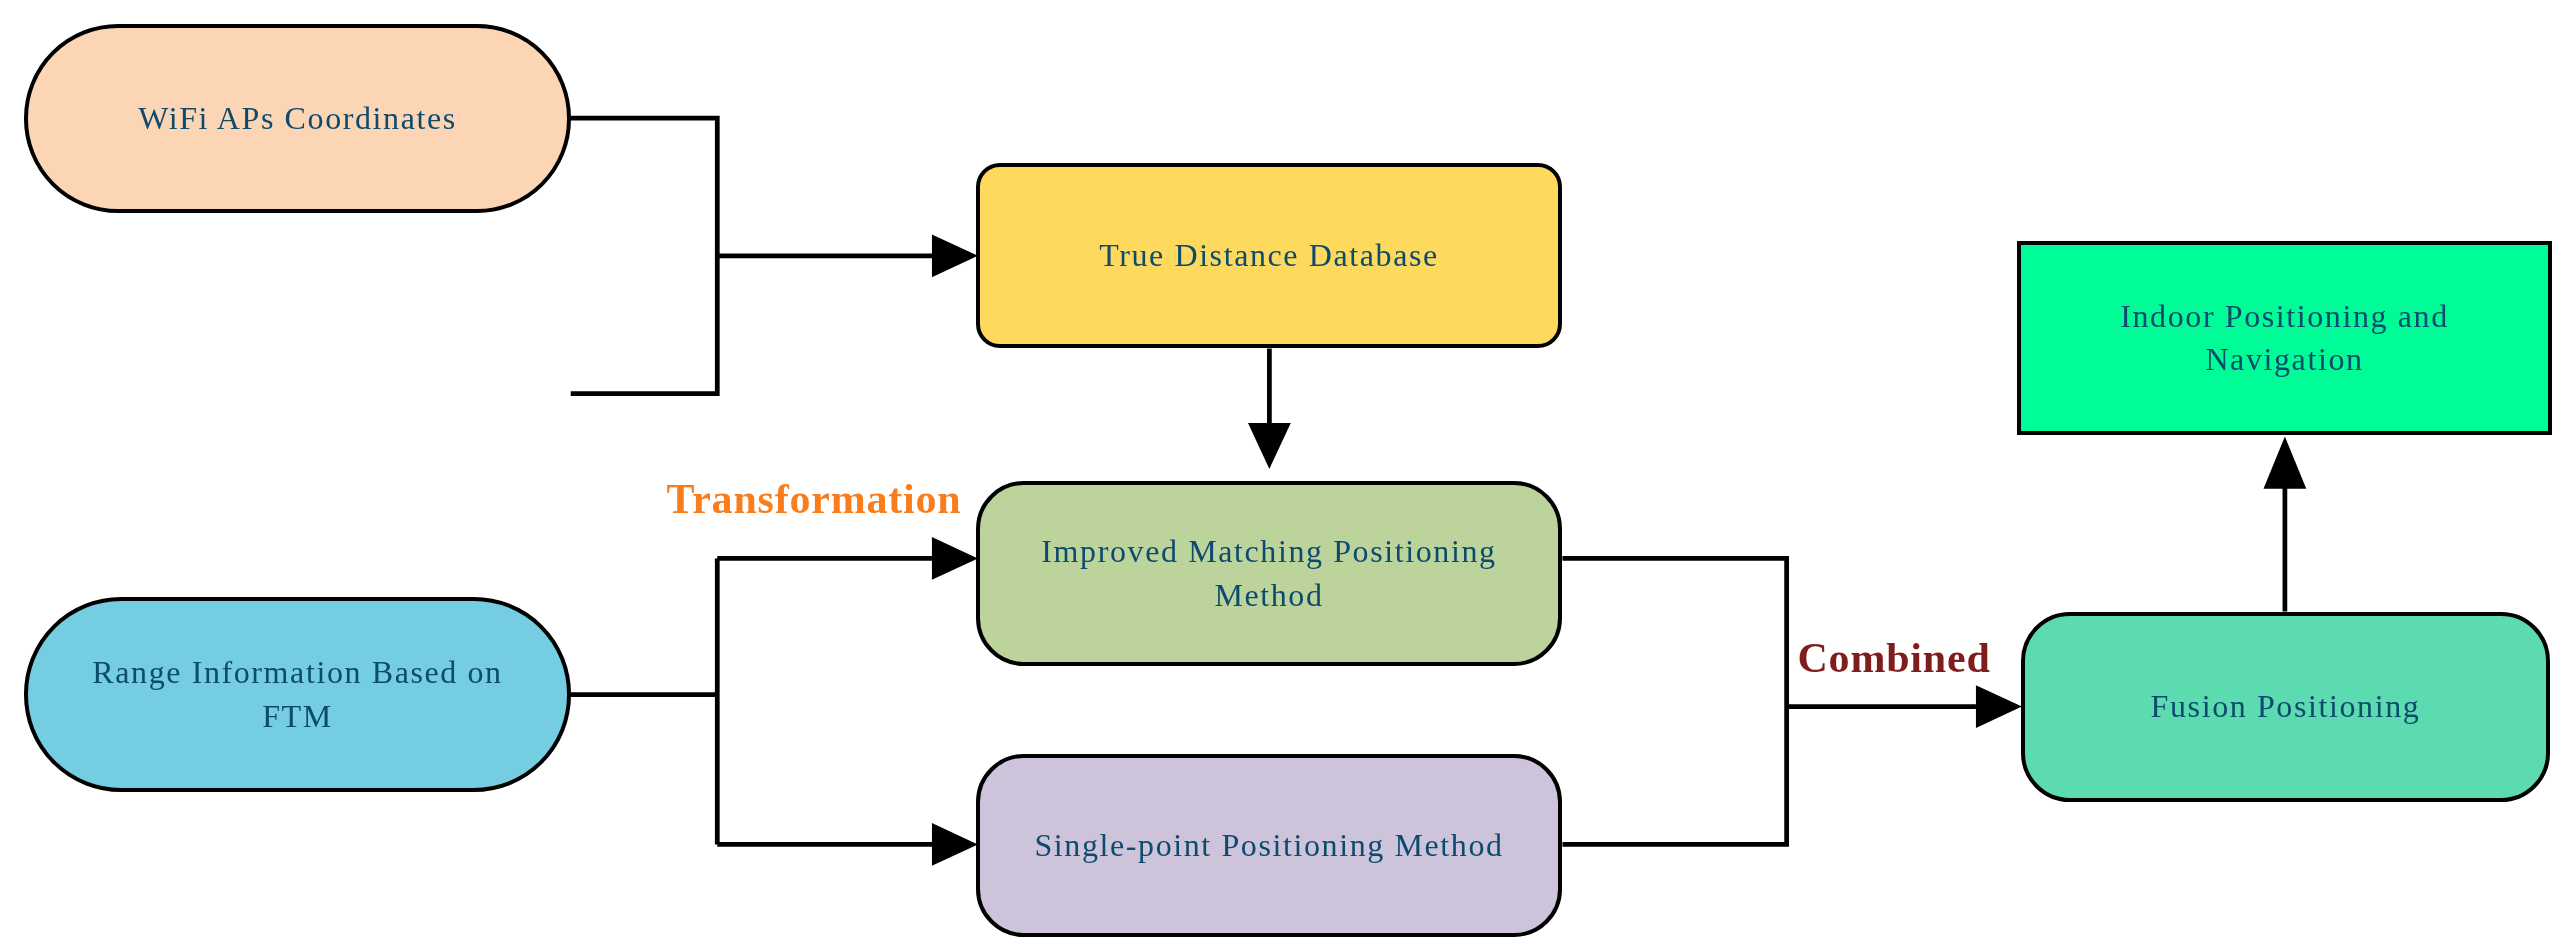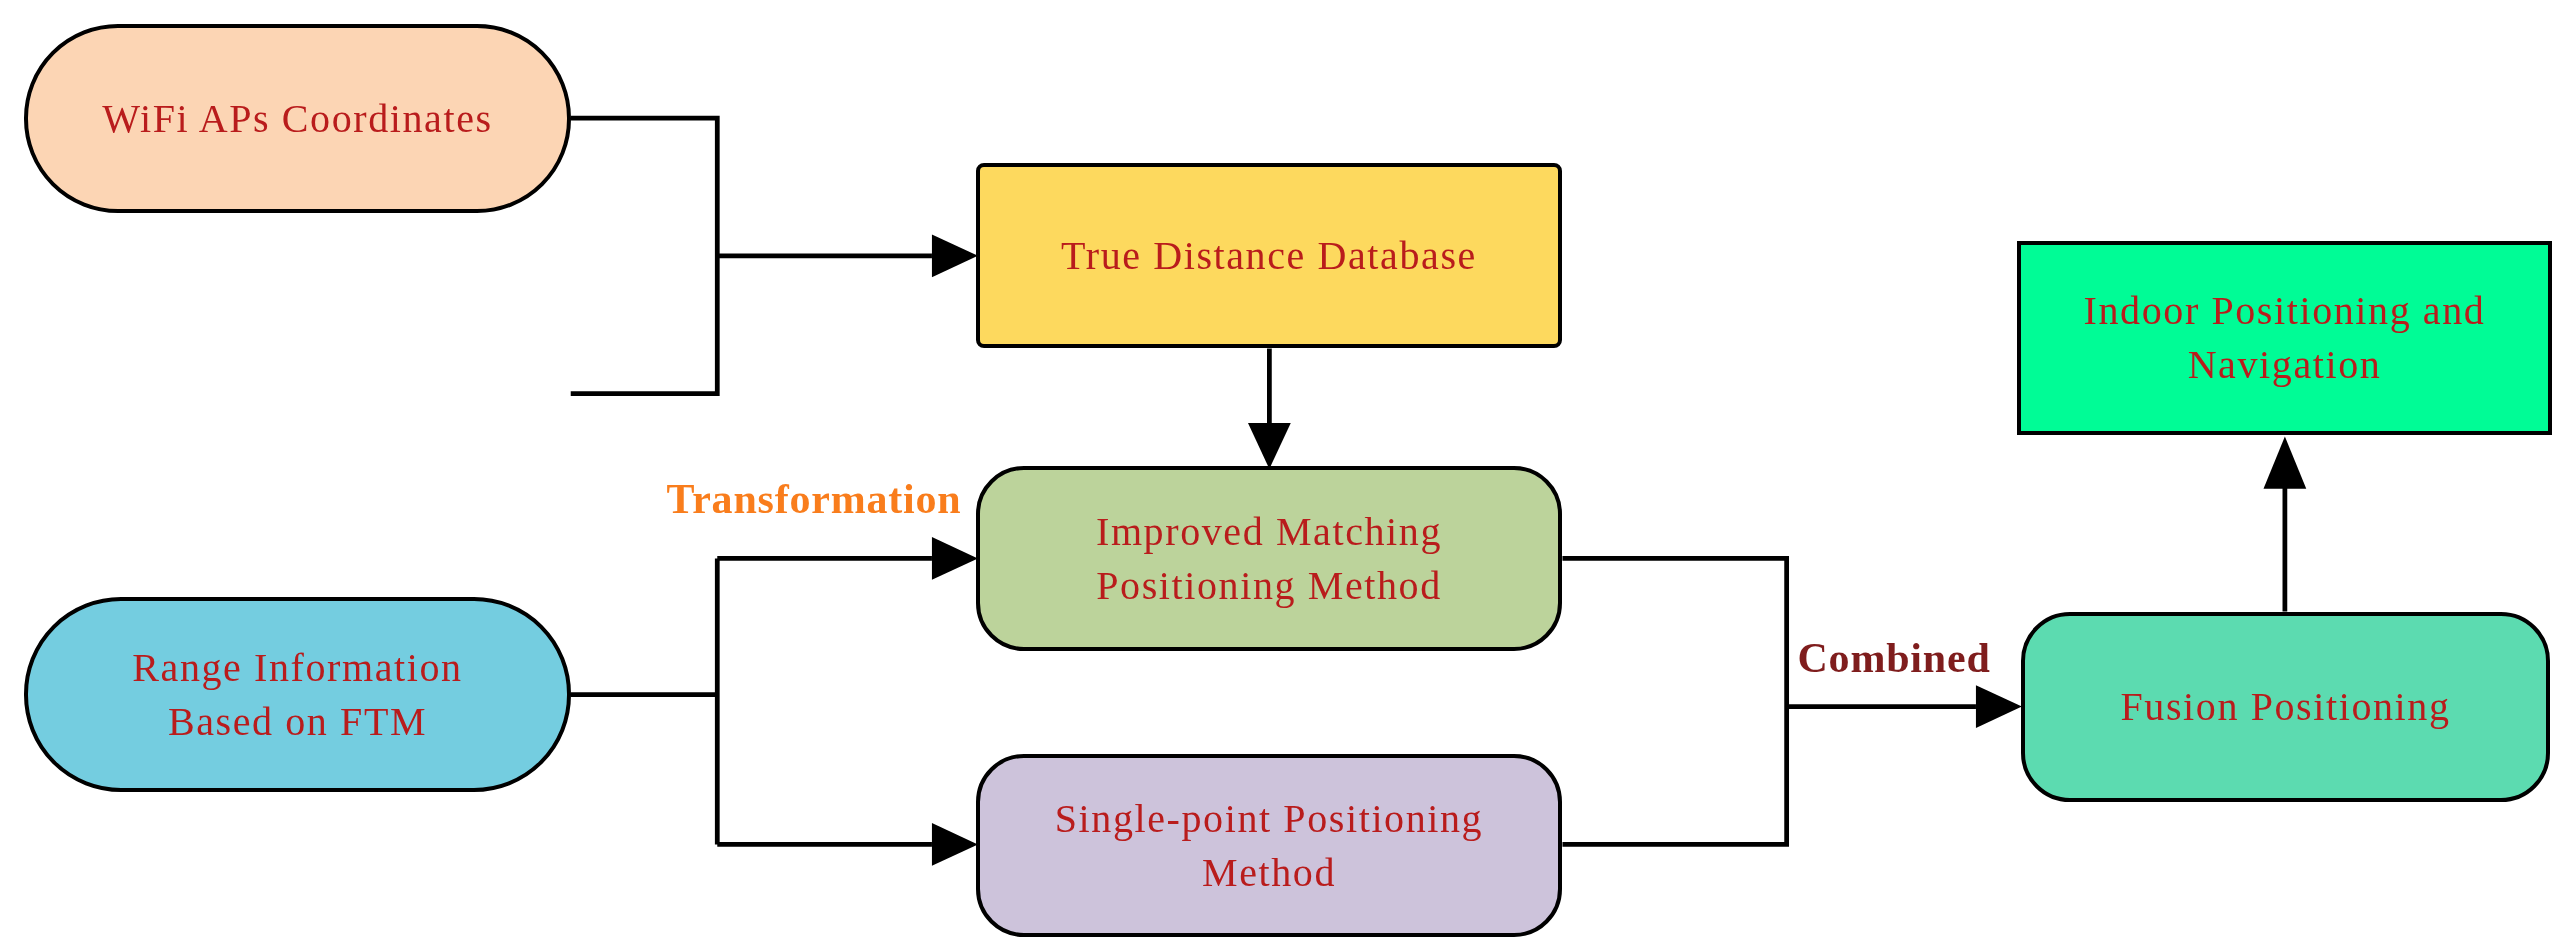--- a/index.html
+++ b/index.html
@@ -12,32 +12,32 @@
   }
   #connectors{position:absolute;left:0;top:0;width:2576px;height:945px;}
   .node{
     position:absolute;
     box-sizing:border-box;
     border:4px solid #000;
     display:flex;
     align-items:center;
     justify-content:center;
     text-align:center;
-    color:#b91c1c;
-    font-size:40px;
+    color:#0c4a6e;
+    font-size:32px;
     line-height:1.35;
     letter-spacing:1.6px;
   }
   
   .n-wifi   {left:24px;  top:24px;  width:547px; height:189px; border-radius:94px; padding:0 24px;}
   .n-map    {left:24px;  top:298px; width:547px; height:192px; border-radius:96px; padding:0 24px;}
   .n-range  {left:24px;  top:597px; width:547px; height:195px; border-radius:97px; padding:0 63px;}
   
-  .n-tdd    {left:976px;top:163px; width:586px; height:185px; border-radius:8px; padding:0 38px;}
-  .n-imp    {left:976px;top:466px; width:586px; height:185px; border-radius:48px; padding:0 38px;}
+  .n-tdd    {left:976px;top:163px; width:586px; height:185px; border-radius:24px; padding:0 38px;}
+  .n-imp    {left:976px;top:481px; width:586px; height:185px; border-radius:48px; padding:0 38px;}
   .n-single {left:976px;top:754px; width:586px; height:183px; border-radius:48px; padding:0 38px;}
   
   .n-fusion {left:2021px;top:612px; width:529px; height:190px; border-radius:49px; padding:0 12px;}
   .n-indoor {left:2017px;top:241px; width:535px; height:194px; border-radius:0;    padding:0 22px; border-width:4.8px;}
   .edge-label{
     position:absolute;
     transform:translate(-50%,-50%);
     font-weight:bold;
     font-size:42px;
     white-space:nowrap;

